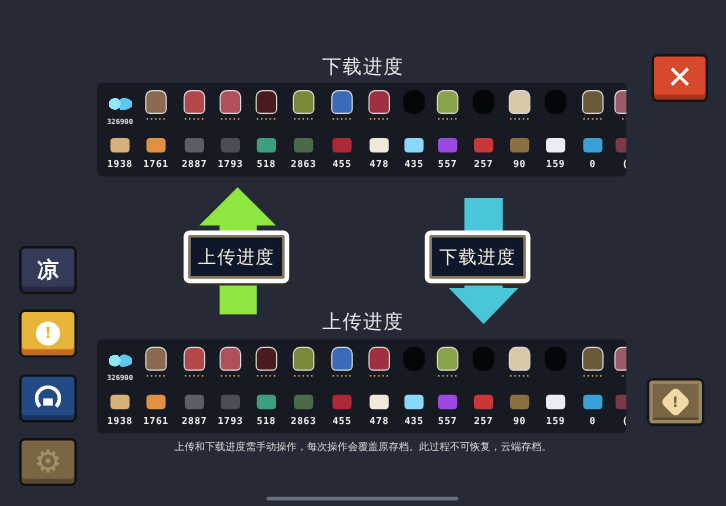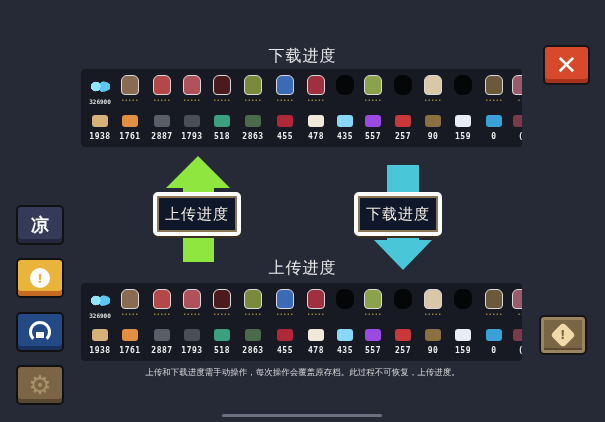--- a/index.html
+++ b/index.html
@@ -365,21 +365,21 @@
         <div class="mat-icon" style="background: rgb(58, 160, 216);"></div>
         <div class="mat-val">0</div>
       </div>
       <div class="cell" style="left: 425px;">
         <div class="mat-icon" style="background: rgb(122, 58, 74);"></div>
         <div class="mat-val">(</div>
       </div>
     </div>
 </div>
 
-<div class="footer-note">上传和下载进度需手动操作，每次操作会覆盖原存档。此过程不可恢复，上传进度。</div>
+<div class="footer-note">上传和下载进度需手动操作，每次操作会覆盖原存档。此过程不可恢复，云端存档。</div>
 
 <div class="side-btn" style="top:205px; background:#343a58; box-shadow: inset 0 -4px 0 #23283e;">
   <span style="color:#fff; font-size:18px; font-weight:bold;">凉</span>
 </div>
 <div class="side-btn" style="top:258px; background:#e8b43a; box-shadow: inset 0 -5px 0 #c46a22;">
   <span style="width:20px;height:20px;border-radius:50%;background:#fff;display:flex;align-items:center;justify-content:center;">
     <span style="color:#e8b43a;font-weight:bold;font-size:13px;">!</span>
   </span>
 </div>
 <div class="side-btn" style="top:312px; background:#244a86; box-shadow: inset 0 -4px 0 #17325e;">

